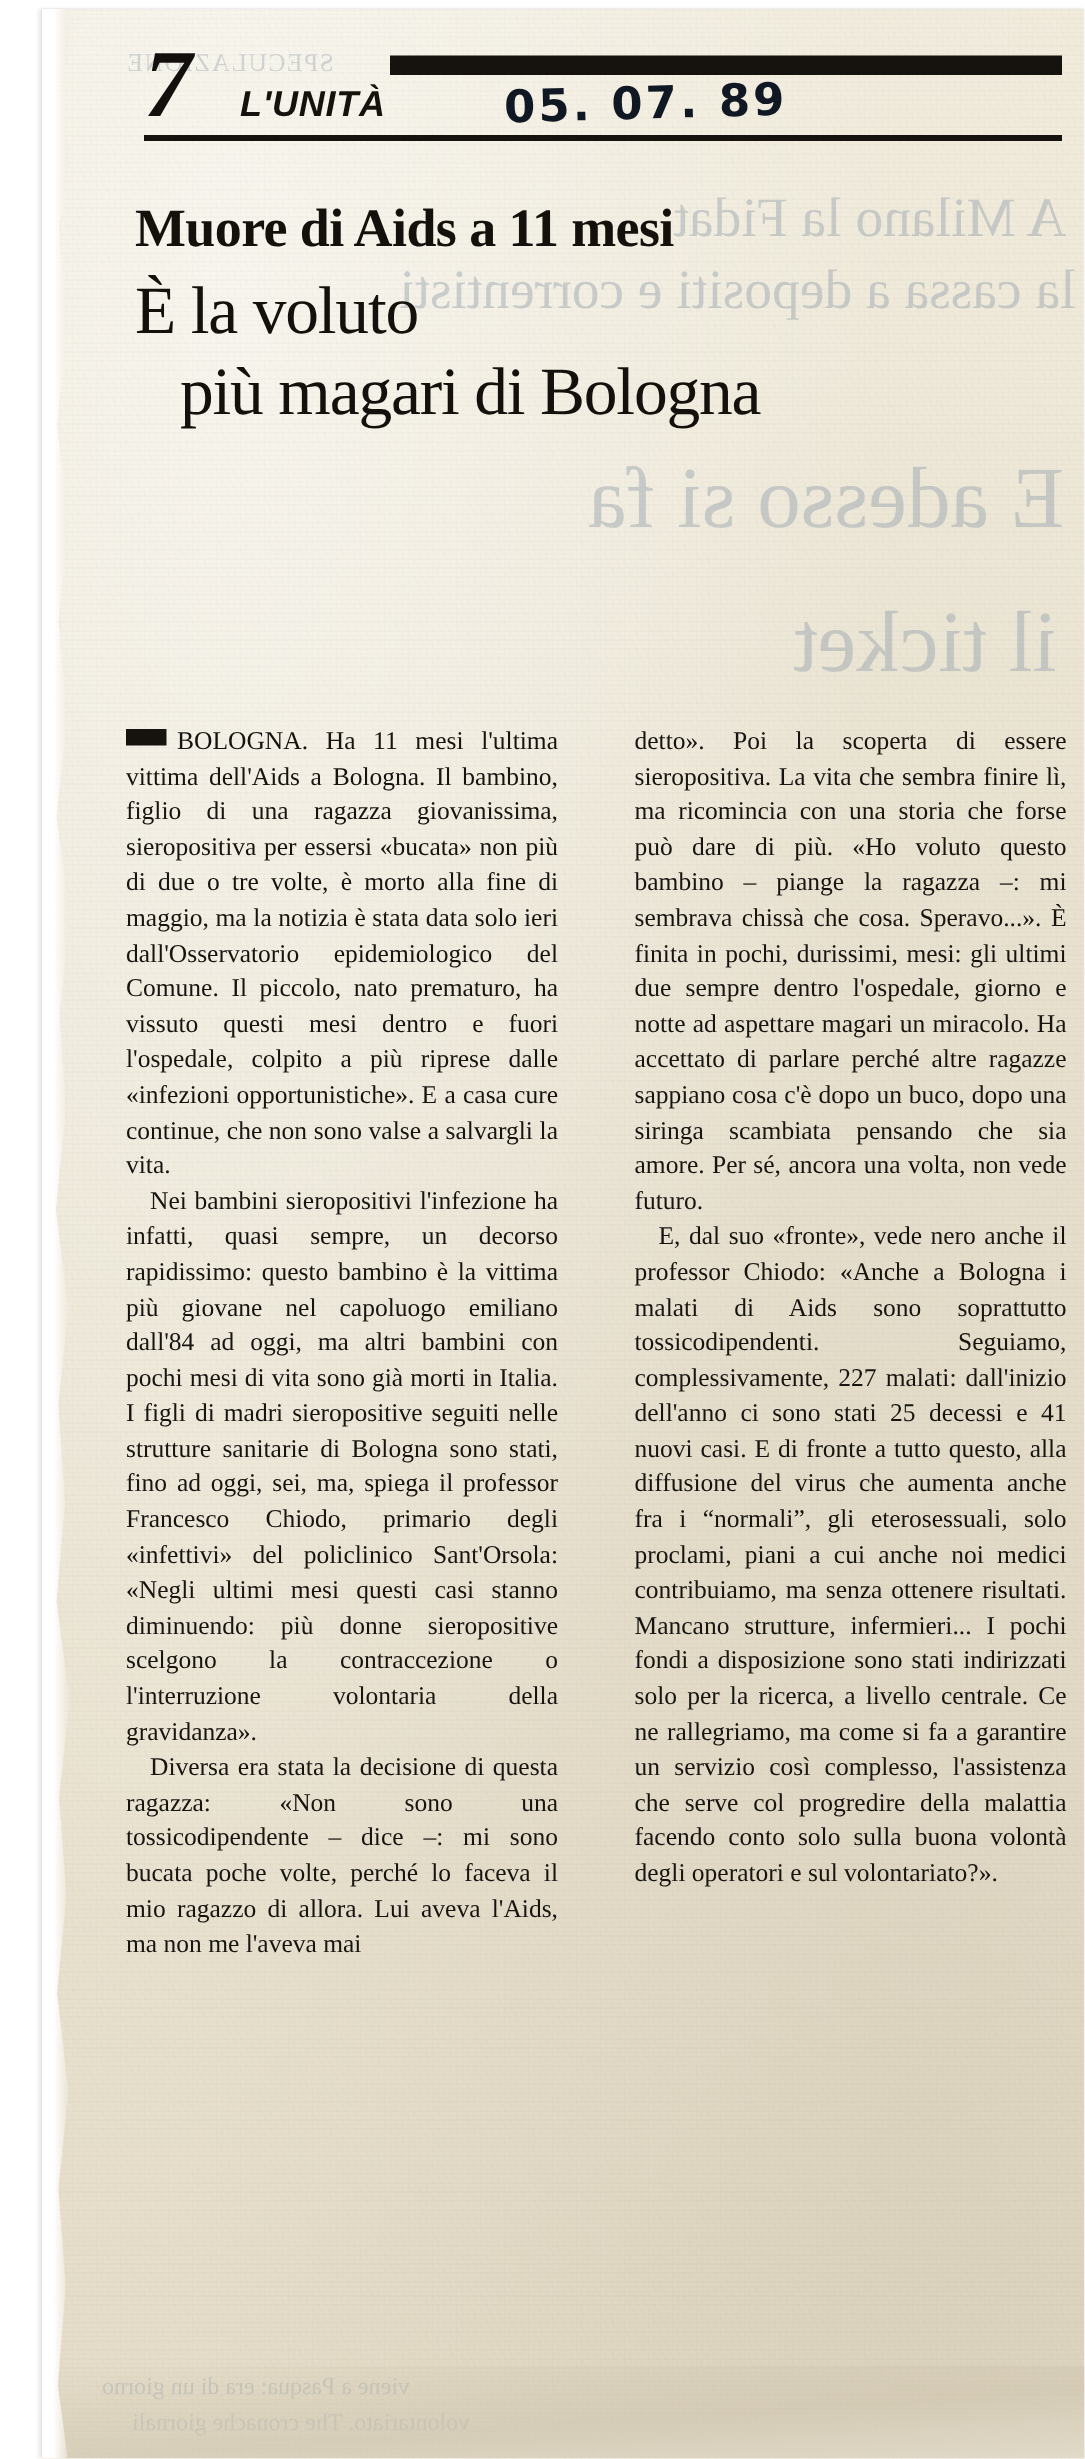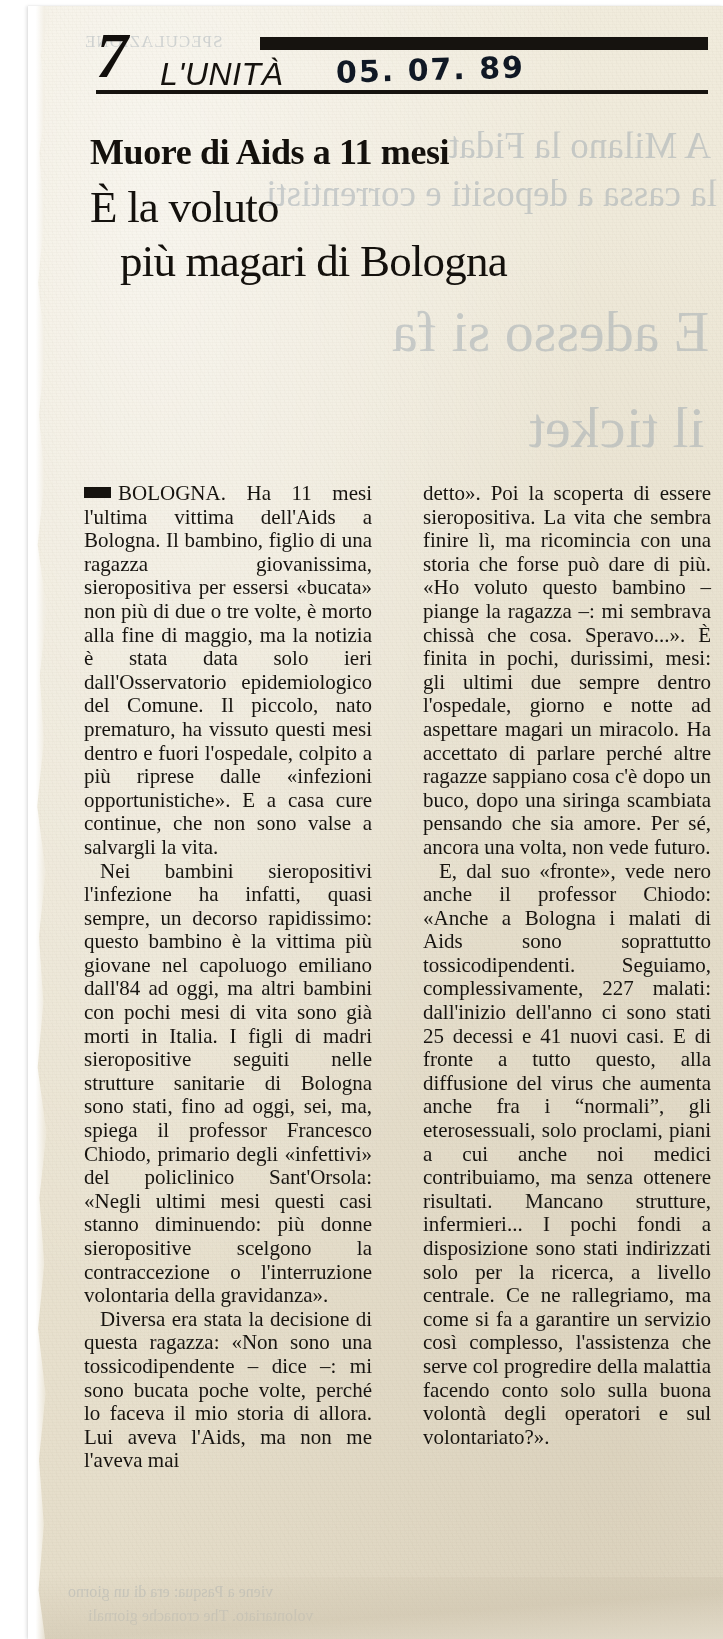--- a/index.html
+++ b/index.html
@@ -55,22 +55,22 @@
   #rule-bottom{
     position:absolute;left:28px;top:62px;width:612px;height:4px;background:#16130f;
   }
   #page-number{
     position:absolute;left:28px;top:-4px;
     font-family:"Liberation Serif", serif;font-weight:700;font-style:italic;
     font-size:64px;line-height:64px;color:#120f0c;letter-spacing:-2px;
   }
   #masthead-name{
     position:absolute;left:92px;top:28px;
-    font-family:"Liberation Sans", sans-serif;font-style:italic;font-weight:400;
-    font-size:32px;letter-spacing:.5px;color:#15120e;
+    font-family:"Liberation Sans", sans-serif;font-style:italic;font-weight:700;
+    font-size:24px;letter-spacing:.5px;color:#15120e;
   }
   
   #date-stamp{
     position:absolute;left:268px;top:24px;
     font-family:"DejaVu Sans", sans-serif;font-weight:700;
     font-size:30px;letter-spacing:2px;color:#101824;
     transform:rotate(-1.6deg);
   }
 
   
@@ -101,21 +101,21 @@
   #ghost-4{right:18px;top:388px;font-size:58px;font-weight:400;}
   #ghost-5{right:500px;top:26px;font-size:17px;opacity:.40;letter-spacing:1px;}
   #ghost-foot-1{left:40px;bottom:38px;font-size:16px;opacity:.40;}
   #ghost-foot-2{left:60px;bottom:14px;font-size:16px;opacity:.38;}
 
   
   #body-area{position:absolute;left:56px;top:476px;width:610px;height:1128px;}
   .column{
     position:absolute;top:0;width:288px;
     font-family:"Liberation Serif", serif;
-    font-size:21px;line-height:23.6px;color:#171410;
+    font-size:17px;line-height:23.6px;color:#171410;
     text-align:justify;text-justify:inter-word;
     -webkit-hyphens:none;hyphens:none;
   }
   #col-left{left:0;}
   #col-right{left:322px;margin-left:17px;}
   .column p{margin:0;}
   .column p + p{text-indent:16px;}
   .dingbat{
     display:inline-block;width:27px;height:11px;background:#16130f;
     vertical-align:2px;margin-right:7px;
@@ -152,21 +152,21 @@
         <span class="l">È la voluto</span>
         <span class="l indent">più magari di Bologna</span>
       </div>
     </div>
 
     <div id="body-area">
 
       <div class="column" id="col-left">
         <p><span class="dingbat"></span><span class="dateline">BOLOGNA.</span> <span>Ha 11 mesi l'ultima vittima dell'Aids a Bologna. Il bambino, figlio di una ragazza giovanissima, sieropositiva per essersi «bucata» non più di due o tre volte, è morto alla fine di maggio, ma la notizia è stata data solo ieri dall'Osservatorio epidemiologico del Comune. Il piccolo, nato prematuro, ha vissuto questi mesi dentro e fuori l'ospedale, colpito a più riprese dalle «infezioni opportunistiche». E a casa cure continue, che non sono valse a salvargli la vita.</span></p>
         <p>Nei bambini sieropositivi l'infezione ha infatti, quasi sempre, un decorso rapidissimo: questo bambino è la vittima più giovane nel capoluogo emiliano dall'84 ad oggi, ma altri bambini con pochi mesi di vita sono già morti in Italia. I figli di madri sieropositive seguiti nelle strutture sanitarie di Bologna sono stati, fino ad oggi, sei, ma, spiega il professor Francesco Chiodo, primario degli «infettivi» del policlinico Sant'Orsola: «Negli ultimi mesi questi casi stanno diminuendo: più donne sieropositive scelgono la contraccezione o l'interruzione volontaria della gravidanza».</p>
-        <p>Diversa era stata la decisione di questa ragazza: «Non sono una tossicodipendente – dice –: mi sono bucata poche volte, perché lo faceva il mio storia di allora. Lui aveva l'Aids, ma non me l'aveva mai</p>
+        <p>Diversa era stata la decisione di questa ragazza: «Non sono una tossicodipendente – dice –: mi sono bucata poche volte, perché lo faceva il mio ragazzo di allora. Lui aveva l'Aids, ma non me l'aveva mai</p>
       </div>
 
       <div class="column" id="col-right">
         <p>detto». Poi la scoperta di essere sieropositiva. La vita che sembra finire lì, ma ricomincia con una storia che forse può dare di più. «Ho voluto questo bambino – piange la ragazza –: mi sembrava chissà che cosa. Speravo...». È finita in pochi, durissimi, mesi: gli ultimi due sempre dentro l'ospedale, giorno e notte ad aspettare magari un miracolo. Ha accettato di parlare perché altre ragazze sappiano cosa c'è dopo un buco, dopo una siringa scambiata pensando che sia amore. Per sé, ancora una volta, non vede futuro.</p>
         <p>E, dal suo «fronte», vede nero anche il professor Chiodo: «Anche a Bologna i malati di Aids sono soprattutto tossicodipendenti. Seguiamo, complessivamente, 227 malati: dall'inizio dell'anno ci sono stati 25 decessi e 41 nuovi casi. E di fronte a tutto questo, alla diffusione del virus che aumenta anche fra i “normali”, gli eterosessuali, solo proclami, piani a cui anche noi medici contribuiamo, ma senza ottenere risultati. Mancano strutture, infermieri... I pochi fondi a disposizione sono stati indirizzati solo per la ricerca, a livello centrale. Ce ne rallegriamo, ma come si fa a garantire un servizio così complesso, l'assistenza che serve col progredire della malattia facendo conto solo sulla buona volontà degli operatori e sul volontariato?».</p>
       </div>
 
     </div>
 
     <div class="ghost" id="ghost-foot-1">viene a Pasqua: era di un giorno</div>

